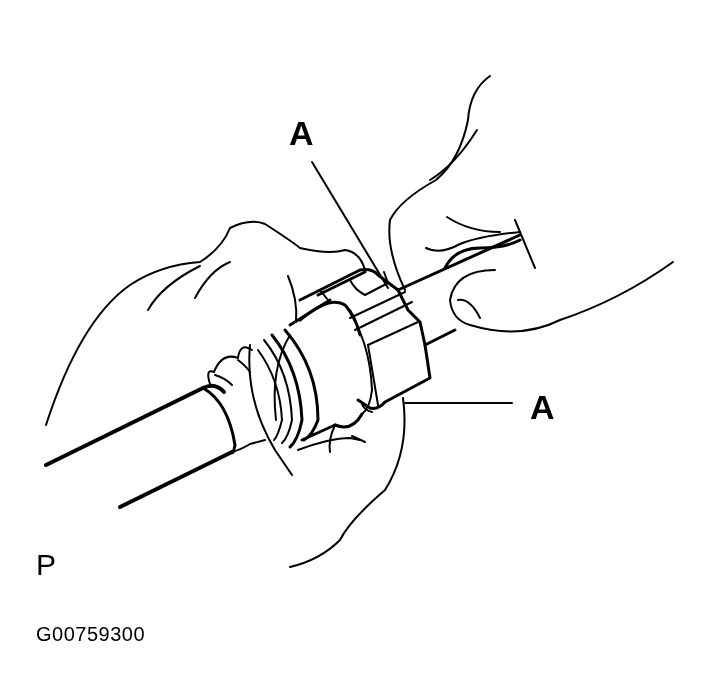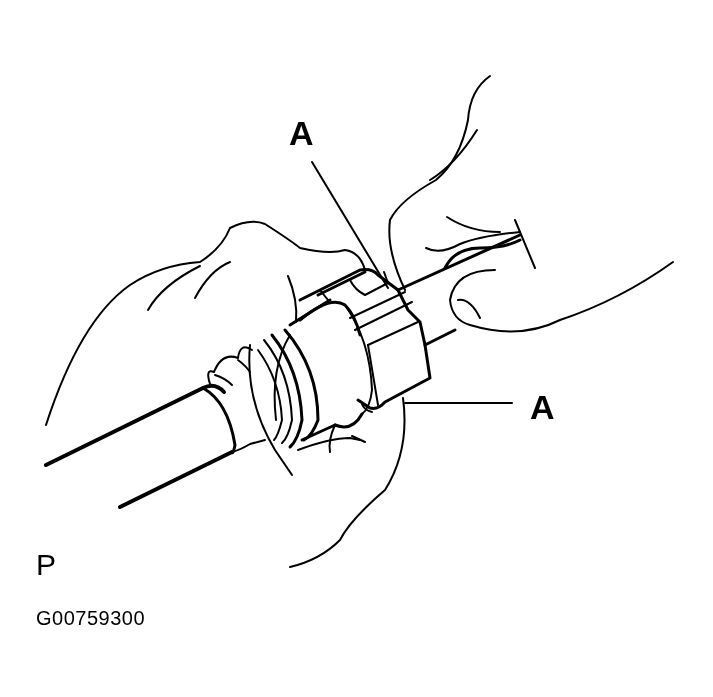--- a/index.html
+++ b/index.html
@@ -9,21 +9,21 @@
   .label {
     position: absolute;
     font-family: "Liberation Sans", sans-serif;
     font-weight: bold;
     color: #000000;
     line-height: 1;
   }
   .callout-top { left: 289px; top: 116px; font-size: 34px; }
   .callout-right { left: 530px; top: 390px; font-size: 34px; }
   .view-letter { left: 36px; top: 550px; font-size: 30px; font-weight: normal; }
-  .figure-id { left: 36px; top: 608px; font-size: 20px; font-weight: normal; letter-spacing: 0.5px; }
+  .figure-id { left: 36px; top: 624px; font-size: 20px; font-weight: normal; letter-spacing: 0.5px; }
   .ln { fill: none; stroke: #000; stroke-linecap: round; stroke-linejoin: round; }
   .t2 { stroke-width: 2; }
   .t3 { stroke-width: 3; }
   .t4 { stroke-width: 4; }
 </style>
 </head>
 <body>
 
 <div class="figure">
   <svg width="713" height="697" viewBox="0 0 713 697">

